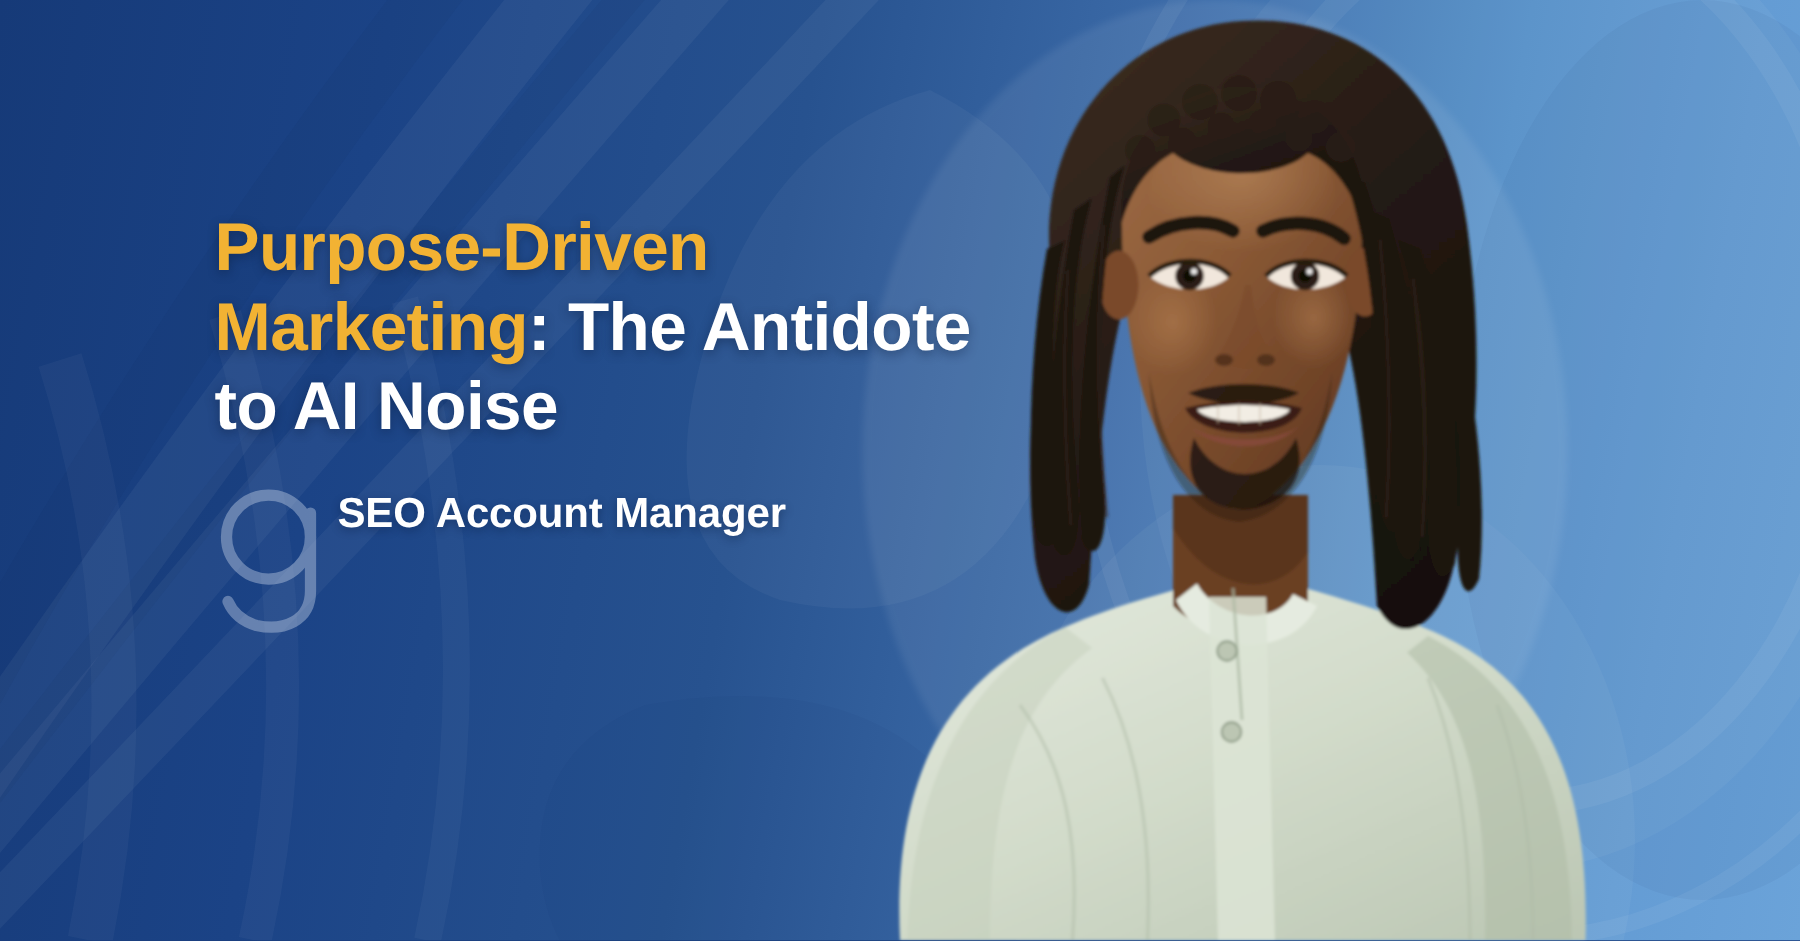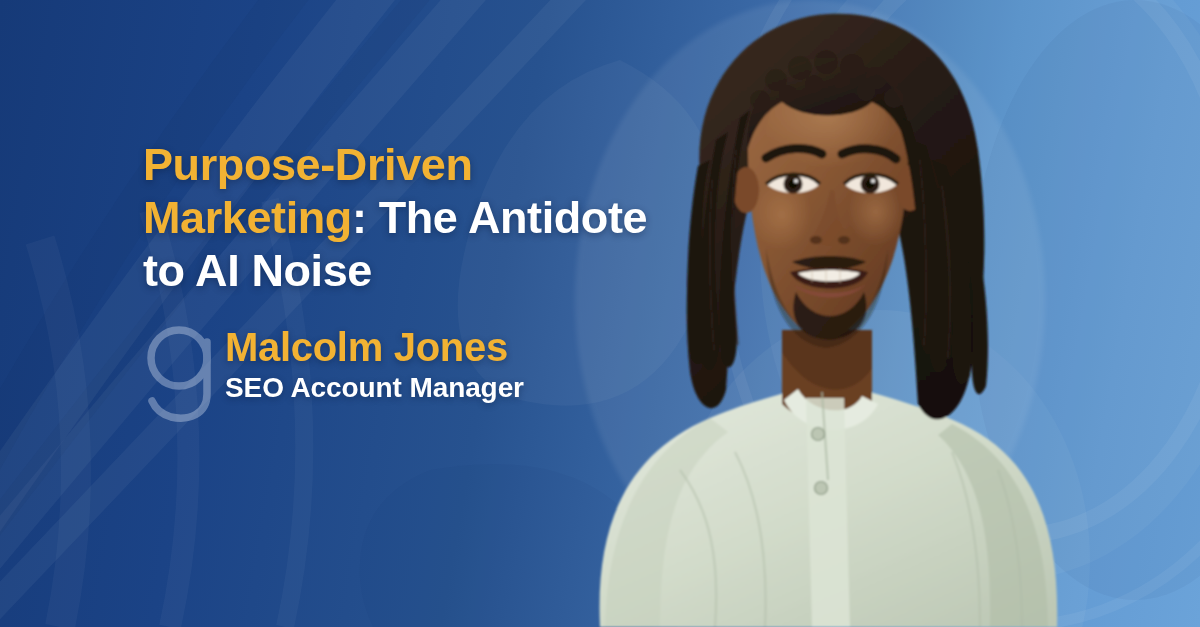--- a/index.html
+++ b/index.html
@@ -351,20 +351,19 @@
     <div class="speaker">
       <div class="monogram">
         <svg viewBox="0 0 76 100" aria-hidden="true">
           <g fill="none" stroke="#CBD7EA" stroke-width="7.5">
             <circle cx="36" cy="36" r="28"></circle>
             <path d="M 64 20 L 64 72 C 64 92 46 99 28 95 C 18 92 12 86 9 79" stroke-linecap="round"></path>
           </g>
         </svg>
       </div>
       <div class="speaker-text">
-        <div class="speaker-name">Malcolm Jones</div>
         <div class="speaker-role">SEO Account Manager</div>
       </div>
     </div>
 
 
   </div>
 </div>
 
 </body></html>

